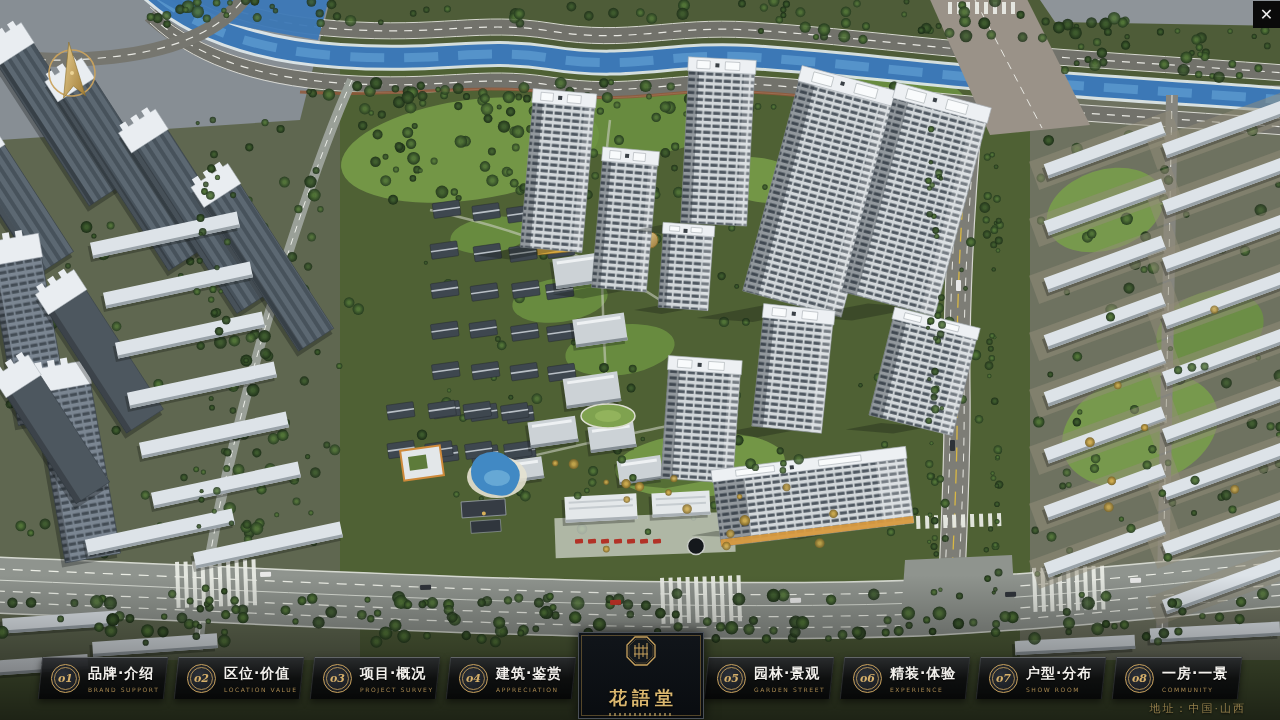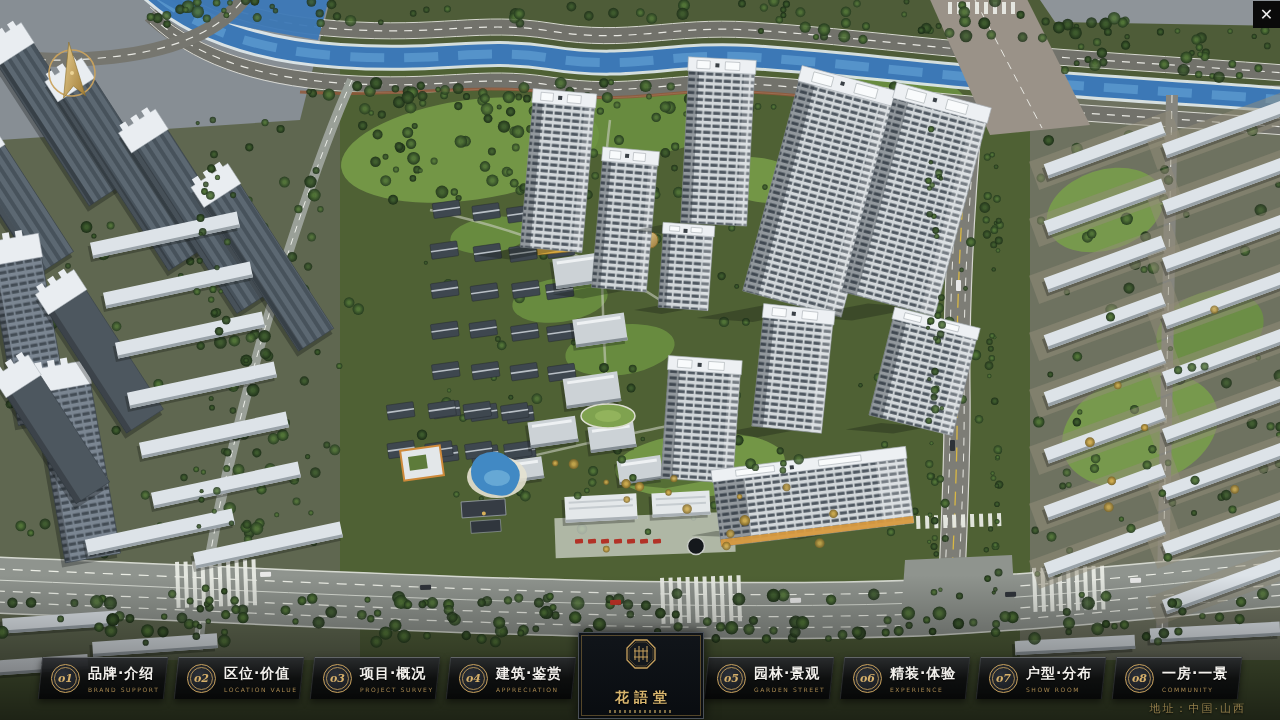--- a/index.html
+++ b/index.html
@@ -26,21 +26,21 @@
   .badge-num{font:italic 700 11px "DejaVu Serif","Liberation Serif",serif;color:#d6b06a}
   .nav-texts{display:flex;flex-direction:column}
   .nav-texts .t{font-weight:700;font-size:14px;color:#f2f0ec;letter-spacing:1px;white-space:nowrap;
                 text-shadow:0 1px 1px #000}
   .nav-texts .s{font-size:6px;color:#a88850;letter-spacing:1.6px;margin-top:3px;white-space:nowrap}
   
   .logo-panel{position:absolute;left:578px;top:632px;width:124px;height:85px;
     background:linear-gradient(180deg,#11151a,#090c10);border:1px solid #4a5057;
     outline:1px solid rgba(160,128,66,.5);outline-offset:-4px;box-shadow:0 0 12px rgba(0,0,0,.7);
     display:flex;flex-direction:column;align-items:center;justify-content:center;z-index:35;cursor:pointer}
-  .logo-title{font-family:Liberation Sans, sans-serif;font-weight:700;font-size:14px;
+  .logo-title{font-family:Liberation Sans, sans-serif;font-weight:700;font-size:18px;
     color:#d9b66e;letter-spacing:5px;padding-left:5px;text-shadow:0 1px 2px #000;margin-top:19px}
   .logo-sub{width:64px;height:3px;margin-top:3px;opacity:.7;
     background:repeating-linear-gradient(90deg,rgba(195,165,98,.9) 0 2px,transparent 2px 5px)}
   
   .address{position:absolute;right:34px;bottom:4px;font-size:11px;color:#95804c;letter-spacing:2px;
     text-shadow:0 1px 2px #000;z-index:30}
 </style>
 </head>
 <body>
 

